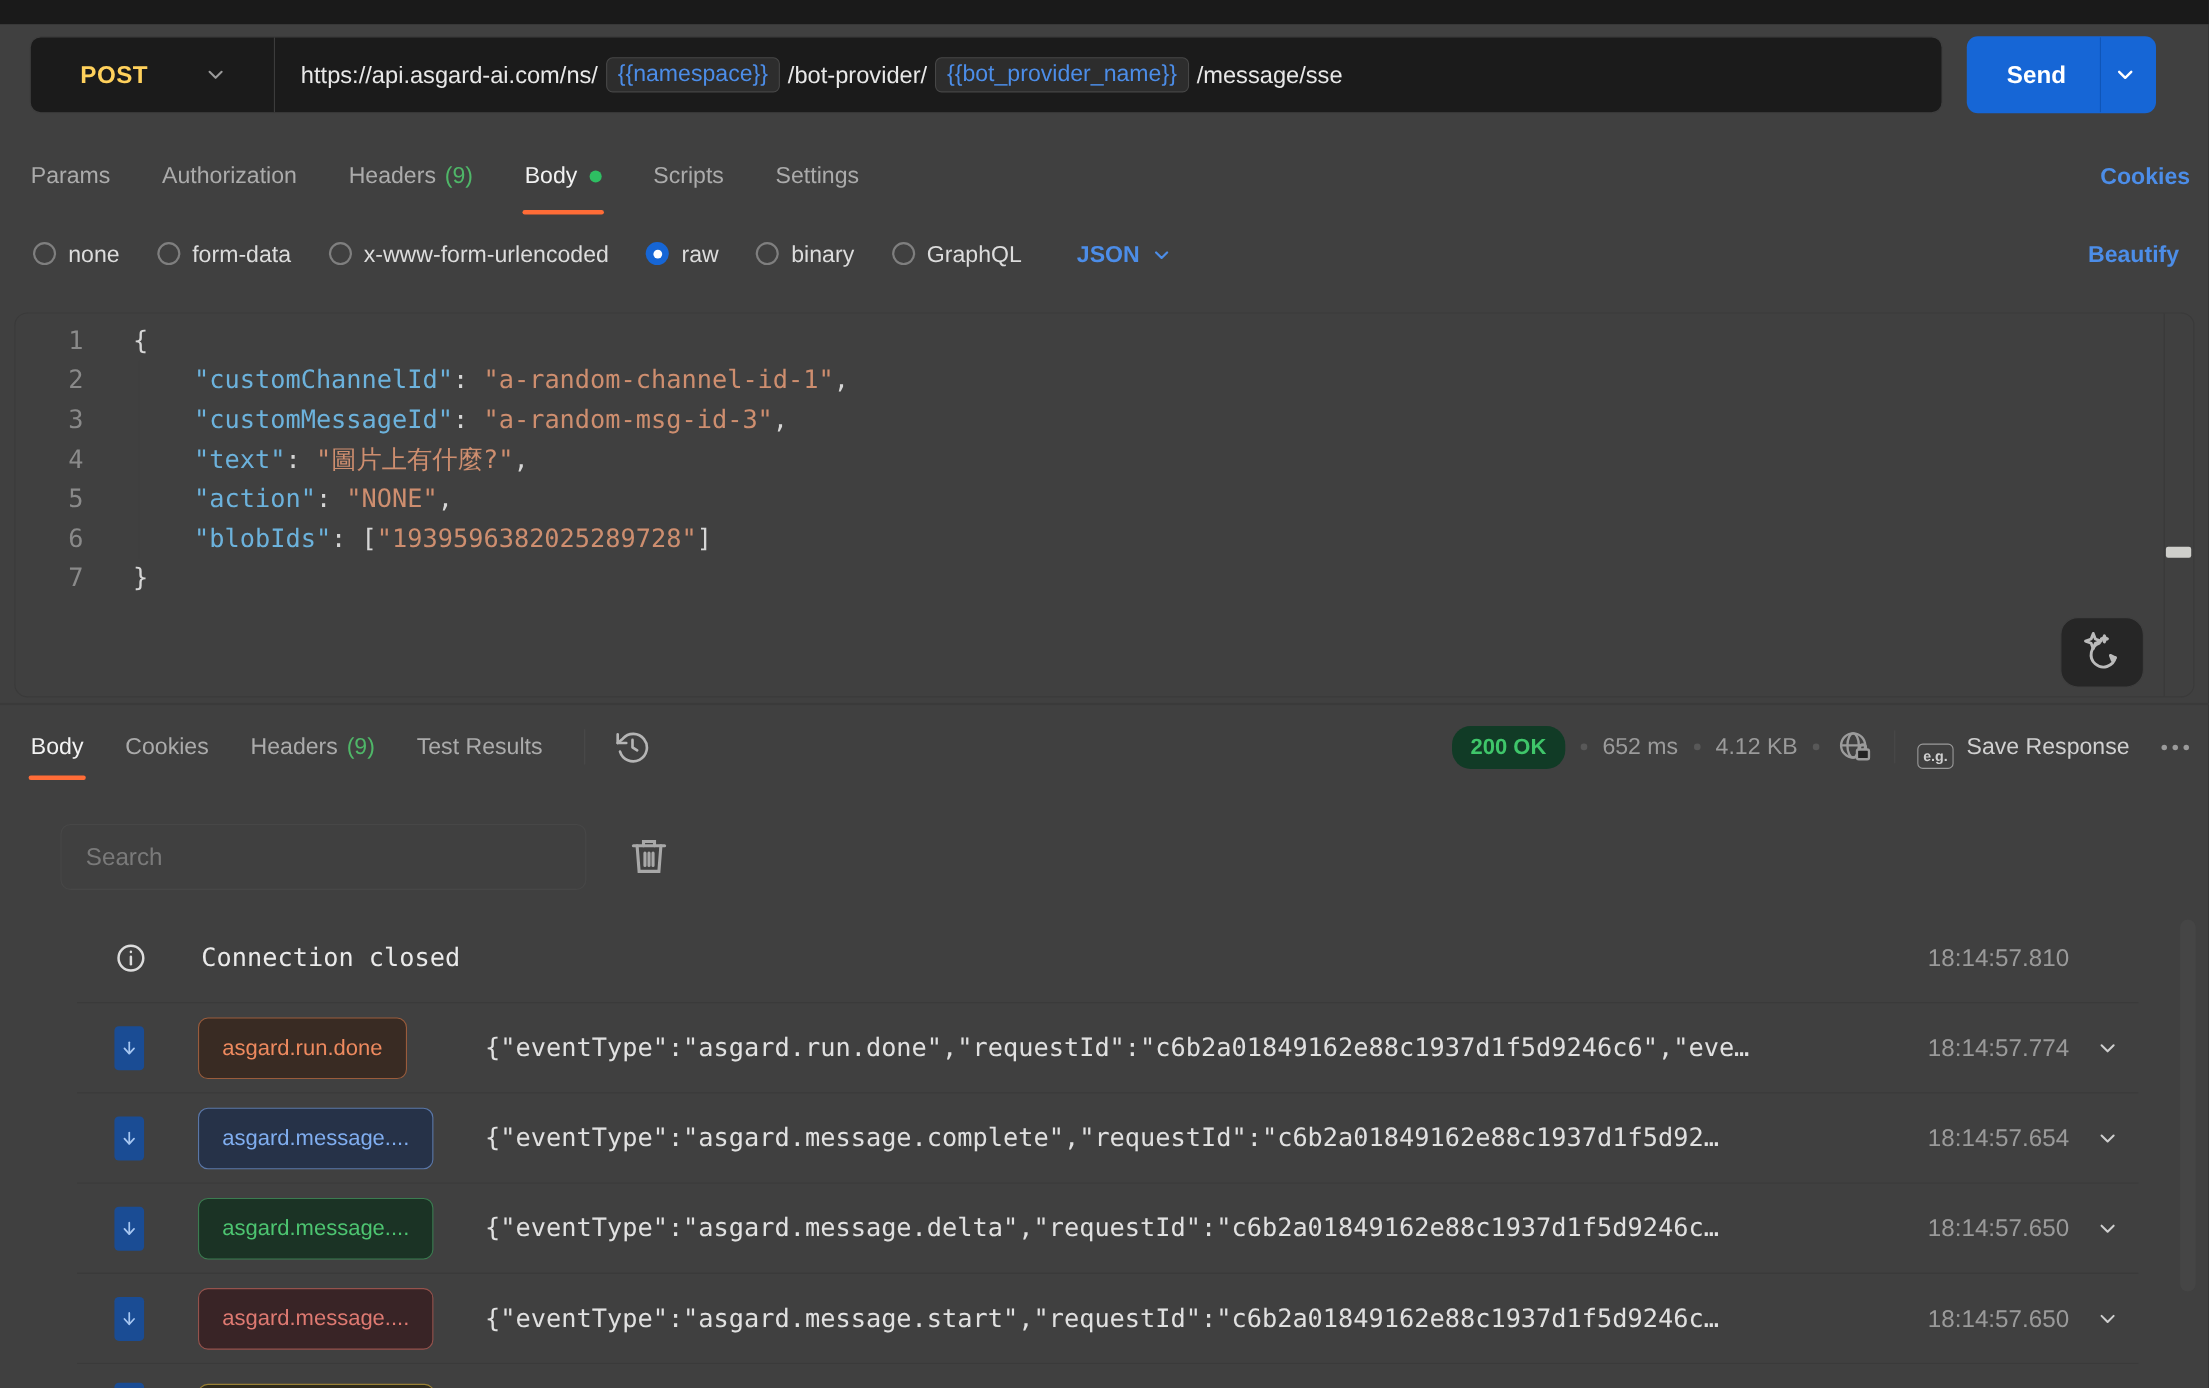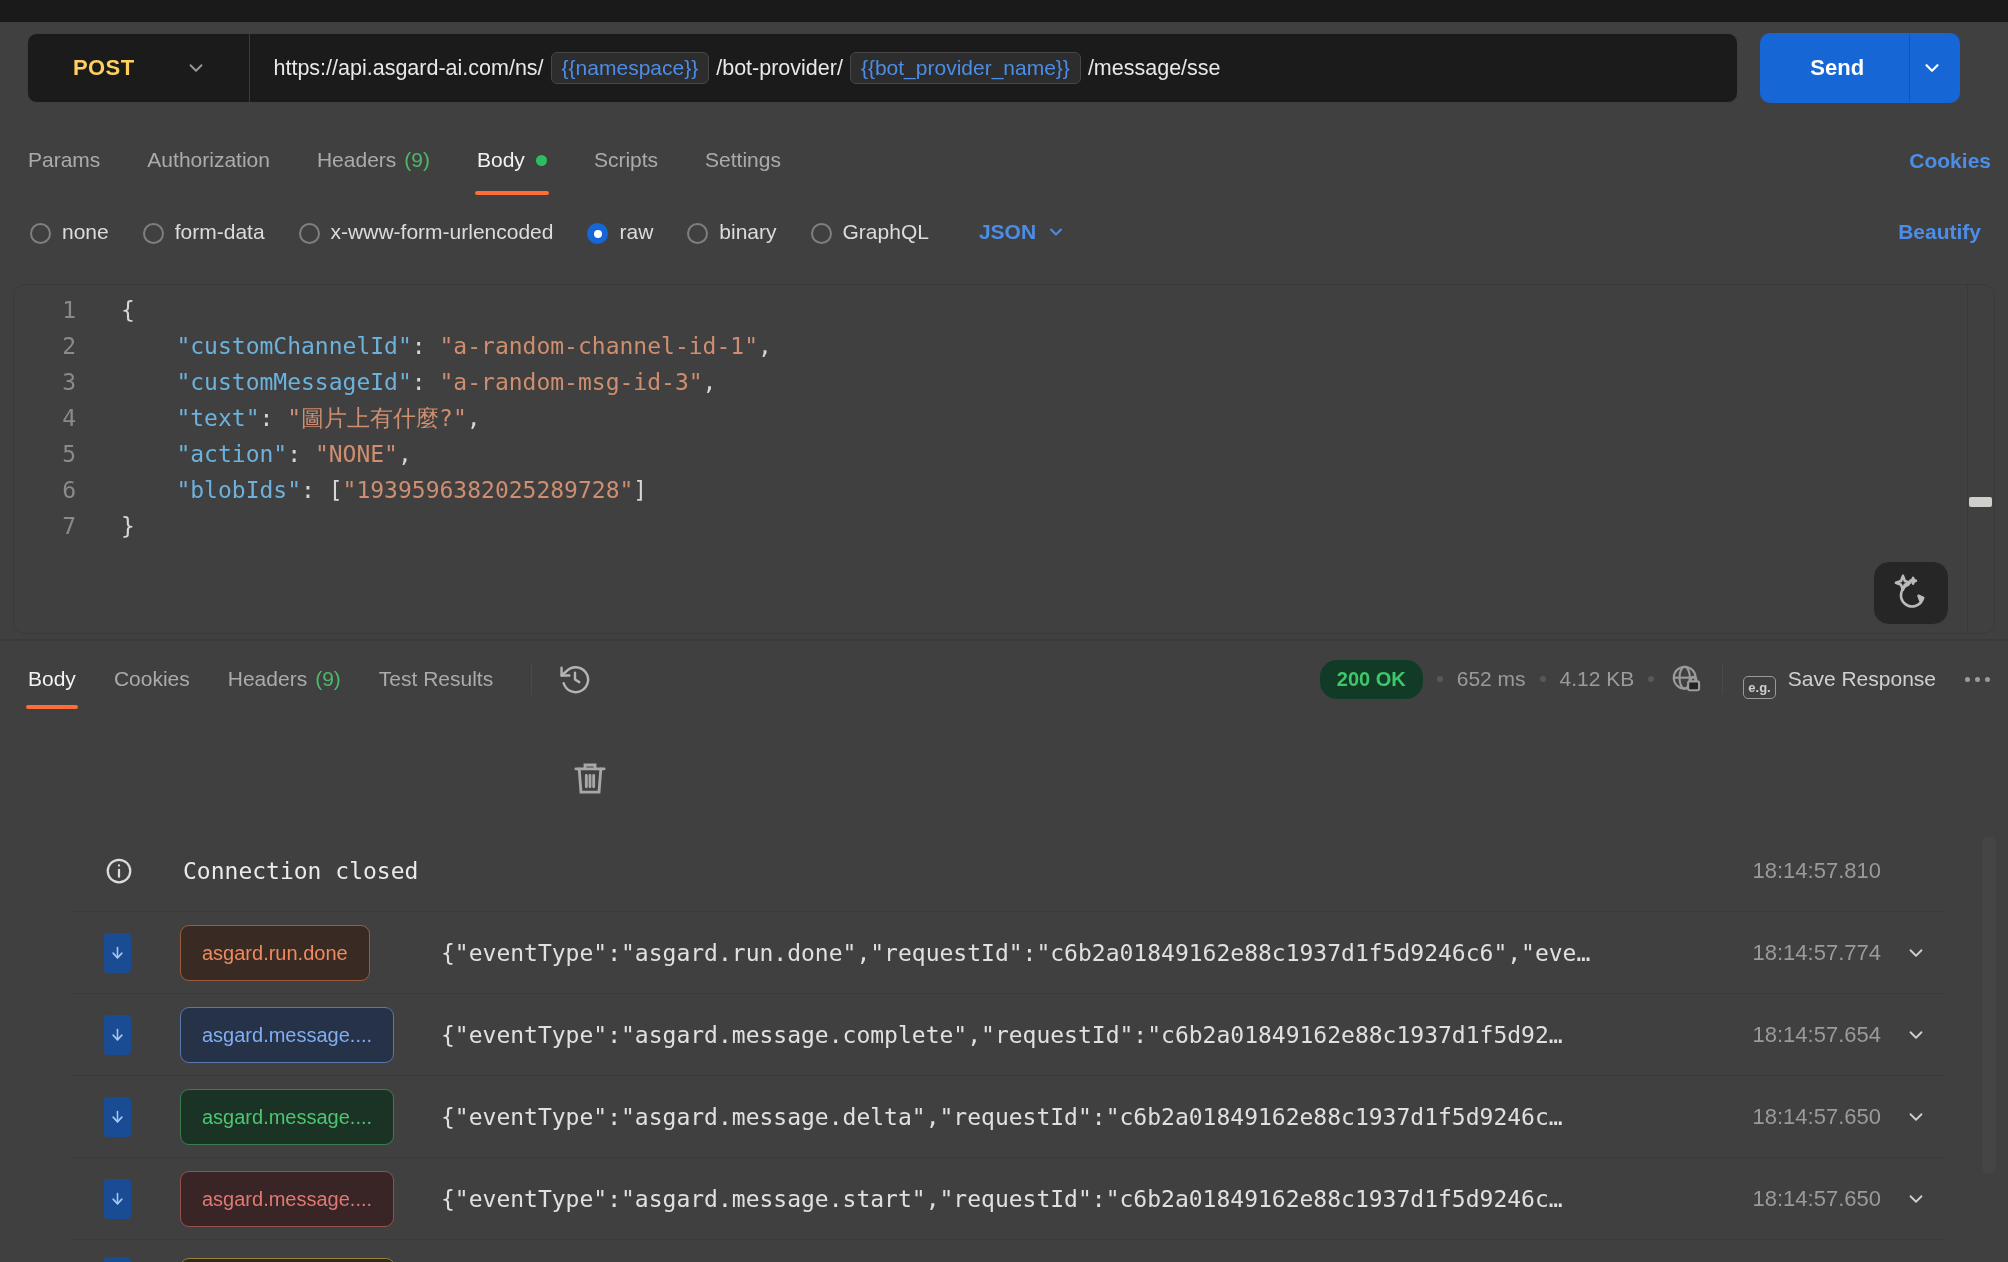--- a/index.html
+++ b/index.html
@@ -10,38 +10,38 @@
   
   .url-row{position:absolute;left:27px;top:33px;width:1933px;height:70px;display:flex;gap:22px;}
   .url-bar{flex:1;display:flex;align-items:stretch;background:#1b1b1b;border:1.5px solid #3e3e3e;border-radius:10px;min-width:0;}
   .method{display:flex;align-items:center;padding:0 42px 0 45px;border-right:1.5px solid #3c3c3c;cursor:pointer;}
   .method-label{color:#FFD15C;font-weight:700;font-size:22px;letter-spacing:.4px;}
   .chev{width:22px;height:22px;}
   .method .chev{color:#9a9a9a;margin-left:50px;}
   .url-text{flex:1;display:flex;align-items:center;padding-left:24px;font-size:21.5px;white-space:nowrap;overflow:hidden;}
   .url-plain{color:#e8e8e8;}
   .url-var{color:#4C8DE8;background:#2d2d2d;border:1px solid #474747;border-radius:6px;padding:3px 10px;margin:0 7px;font-size:21px;}
-  .send-btn{width:200px;background:#1666D6;border-radius:10px;display:flex;align-items:center;cursor:pointer;border:none;}
+  .send-btn{width:172px;background:#1666D6;border-radius:10px;display:flex;align-items:center;cursor:pointer;border:none;}
   .send-main{flex:1;text-align:center;color:#fff;font-size:22px;font-weight:700;}
   .send-sep{width:1.5px;align-self:stretch;background:#0f55b8;}
   .send-chev{width:44px;display:flex;justify-content:center;color:#fff;}
 
   
   .req-tabs{position:absolute;left:28px;top:138px;height:58px;display:flex;}
   .tab{position:relative;height:44px;display:flex;align-items:center;margin-right:47px;color:#ababab;font-size:21px;cursor:pointer;}
   .tab.active{color:#f2f2f2;}
   .tab.active::after{content:"";position:absolute;left:-2px;right:-2px;bottom:-13px;height:4px;background:#FF6C37;border-radius:2px;}
   .tab-count{color:#4FB768;margin-left:8px;}
   .tab-dot{width:11px;height:11px;border-radius:50%;background:#2EBE62;margin-left:11px;}
   .cookies-link{position:absolute;right:36px;top:149px;color:#4C8DE8;font-size:21px;font-weight:700;cursor:pointer;}
 
   
   .modes-row{position:absolute;left:30px;top:210px;right:46px;height:44px;display:flex;align-items:center;}
   #body-modes{display:flex;align-items:center;}
-  .mode{display:flex;align-items:flex-end;margin-right:34px;cursor:pointer;}
+  .mode{display:flex;align-items:flex-start;margin-right:34px;cursor:pointer;}
   .radio{width:21px;height:21px;border-radius:50%;border:2px solid #7f7f7f;box-sizing:border-box;margin-right:11px;flex:none;}
   .radio.sel{border:none;background:#1666D6;position:relative;}
   .radio.sel::after{content:"";position:absolute;left:50%;top:50%;width:8px;height:8px;margin:-4px 0 0 -4px;border-radius:50%;background:#fff;}
   .mode-label{font-size:21px;color:#dcdcdc;}
   .json-select{display:flex;align-items:center;margin-left:16px;color:#4C8DE8;font-size:21px;font-weight:700;cursor:pointer;}
   .json-select .chev{width:20px;height:20px;margin-left:10px;color:#4C8DE8;}
   .beautify-link{margin-left:auto;color:#4C8DE8;font-size:21px;font-weight:700;cursor:pointer;}
 
   
   .editor{position:absolute;left:13px;top:284px;width:1982px;height:350px;border:1.5px solid #3a3a3a;border-radius:12px;box-sizing:border-box;}
@@ -294,20 +294,21 @@
         <span>Save Response</span>
       </button>
       <button class="more-btn">
           <i></i>
           <i></i>
           <i></i>
         </button>
     </div>
   </div>
 
+  <input class="search-input" type="text" placeholder="Search" style="">
   <button class="trash-btn">
     <svg viewBox="0 0 24 24" fill="none" stroke="currentColor" stroke-width="1.7" stroke-linecap="round">
       <path d="M3.5 6.5h17"></path>
         <path d="M9 6.5V4.2h6v2.3"></path>
         <path d="M5.5 6.5l1.1 14h10.8l1.1-14"></path>
       <path d="M9.8 10.5v6.8M12 10.5v6.8M14.2 10.5v6.8"></path>
     </svg>
   </button>
 
   <div class="event-list" id="event-list">

